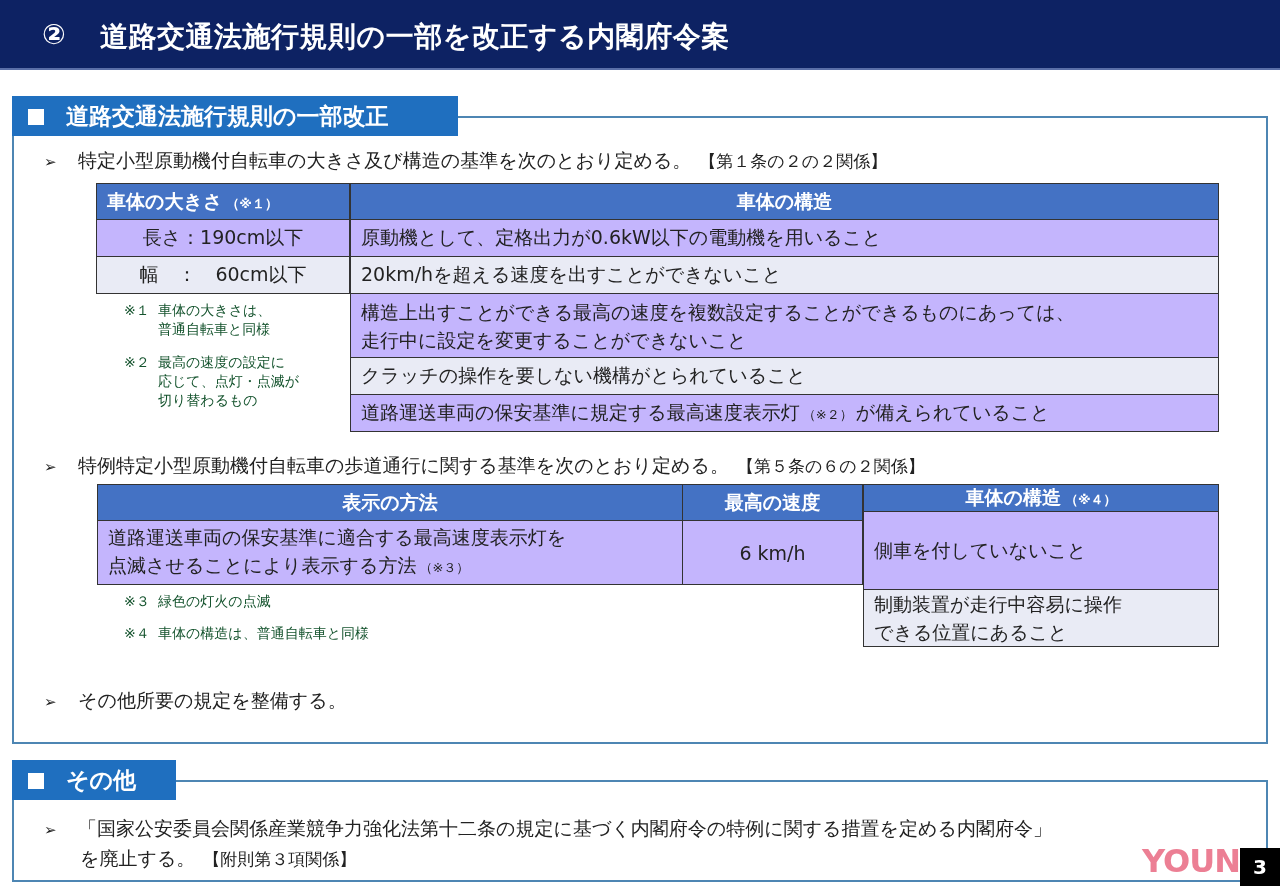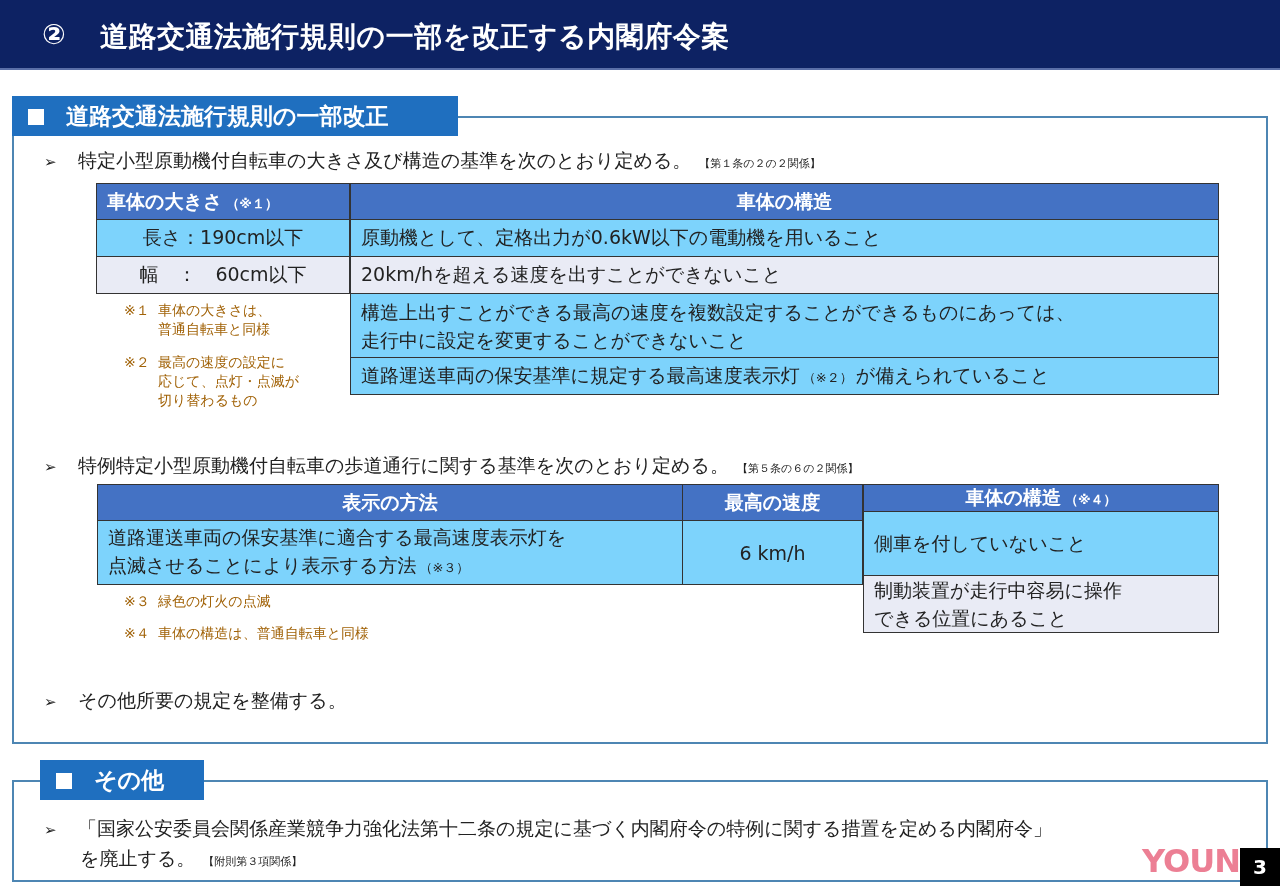--- a/index.html
+++ b/index.html
@@ -10,31 +10,31 @@
     .title-bar .num { position: absolute; left: 42px; top: 18px; color: #fff; font-size: 28px; font-weight: bold; }
     .title-bar .text { position: absolute; left: 100px; top: 18px; color: #fff; font-size: 28px; font-weight: bold; letter-spacing: 0.5px; }
 
     .section-box { position: absolute; border: 2px solid #4d86b3; background: #fff; }
     .section-head { position: absolute; background: #1f6fbf; color: #fff; font-weight: bold; font-size: 23px; height: 40px; line-height: 40px; padding-left: 16px; }
     .section-head .sq { display: inline-block; width: 16px; height: 16px; background: #fff; margin-right: 22px; vertical-align: -1px; }
     .head-line { position: absolute; height: 2px; background: #4d86b3; }
 
     .bullet { position: absolute; font-size: 19px; color: #222; white-space: nowrap; }
     .bullet .arrow { display: inline-block; width: 34px; font-size: 15px; color: #222; }
-    .bullet .ref { font-size: 11px; margin-left: 8px; }
+    .bullet .ref { font-size: 17px; margin-left: 8px; }
 
     table.grid { position: absolute; border-collapse: collapse; }
     table.grid td, table.grid th { border: 1.5px solid #333; font-size: 19px; color: #222; padding: 0 10px; font-weight: normal; }
     table.grid th { background: #4472c4; color: #fff; font-weight: bold; font-size: 19px; text-align: center; }
     table.grid th .note { font-size: 13px; font-weight: bold; margin-left: 4px; }
-    .row-dark { background: #7dd3fc; }
+    .row-dark { background: #c4b5fd; }
     .row-light { background: #e9ebf5; }
     td .small { font-size: 13px; margin: 0 3px; }
 
-    .footnote { position: absolute; font-size: 14px; color: #a16207; line-height: 19px; }
+    .footnote { position: absolute; font-size: 14px; color: #14532d; line-height: 19px; }
     .footnote .mark { display: inline-block; width: 34px; }
     .footnote .indent { padding-left: 34px; }
 
     .watermark { position: absolute; left: 1142px; top: 842px; font-family: "DejaVu Sans", sans-serif; font-weight: bold; font-size: 32px; color: #e8607a; opacity: 0.8; letter-spacing: -1px; }
     .page-num { position: absolute; left: 1240px; top: 848px; width: 40px; height: 38px; background: #000; color: #fff; font-weight: bold; font-size: 20px; text-align: center; line-height: 38px; }
   </style>
 </head>
 <body>
 
 <div class="title-bar">
@@ -76,20 +76,23 @@
   </tr>
   <tr class="row-light" style="height:37px;">
     <td>20km/hを超える速度を出すことができないこと</td>
   </tr>
   <tr class="row-dark" style="height:64px;">
     <td style="line-height:28px;">
       <div>構造上出すことができる最高の速度を複数設定することができるものにあっては、</div>
       <div>走行中に設定を変更することができないこと</div>
     </td>
   </tr>
+  <tr class="row-light" style="height:37px;">
+    <td>クラッチの操作を要しない機構がとられていること</td>
+  </tr>
   <tr class="row-dark" style="height:37px;padding-left:28px;">
     <td><span>道路運送車両の保安基準に規定する最高速度表示灯</span><span class="small">（※２）</span><span>が備えられていること</span></td>
   </tr>
 </tbody>
   </table>
 
 <div class="footnote" style="left:124px; top:301px;">
   <div><span class="mark">※１</span><span>車体の大きさは、</span></div>
   <div class="indent">普通自転車と同様</div>
 </div>
@@ -117,21 +120,21 @@
     <td style="text-align:center;">6 km/h</td>
   </tr>
 </tbody>
   </table>
 
 <table class="grid" style="left:863px; top:484px; width:356px;">
   <tbody>
       <tr style="height:20px;">
     <th><span>車体の構造</span><span class="note">（※４）</span></th>
   </tr>
-  <tr class="row-dark" style="height:64px;">
+  <tr class="row-dark" style="height:78px;">
     <td>側車を付していないこと</td>
   </tr>
   <tr class="row-light" style="height:48px;">
     <td style="line-height:28px;">
       <div>制動装置が走行中容易に操作</div>
       <div>できる位置にあること</div>
     </td>
   </tr>
 </tbody>
   </table>
@@ -142,21 +145,21 @@
 <div class="footnote" style="left:124px; top:624px;">
   <span class="mark">※４</span><span>車体の構造は、普通自転車と同様</span>
 </div>
 
 <div class="bullet" style="left:44px; top:688px;">
   <span class="arrow">➢</span><span>その他所要の規定を整備する。</span>
 </div>
 
 <div class="section-box" style="left:12px; top:780px; width:1256px; height:102px;"></div>
 <div class="head-line" style="left:160px; top:780px; width:1108px;"></div>
-<div class="section-head" style="left:12px; top:760px; width:164px;margin-left:28px;">
+<div class="section-head" style="left:12px; top:760px; width:164px;">
   <span class="sq"></span><span>その他</span>
 </div>
 
 <div class="bullet" style="left:44px; top:814px; line-height:28px;">
   <div><span class="arrow">➢</span><span>「国家公安委員会関係産業競争力強化法第十二条の規定に基づく内閣府令の特例に関する措置を定める内閣府令」</span></div>
   <div style="padding-left:36px;"><span>を廃止する。</span><span class="ref">【附則第３項関係】</span></div>
 </div>
 
 <div class="watermark">YOUNG</div>
 <div class="page-num">3</div>

